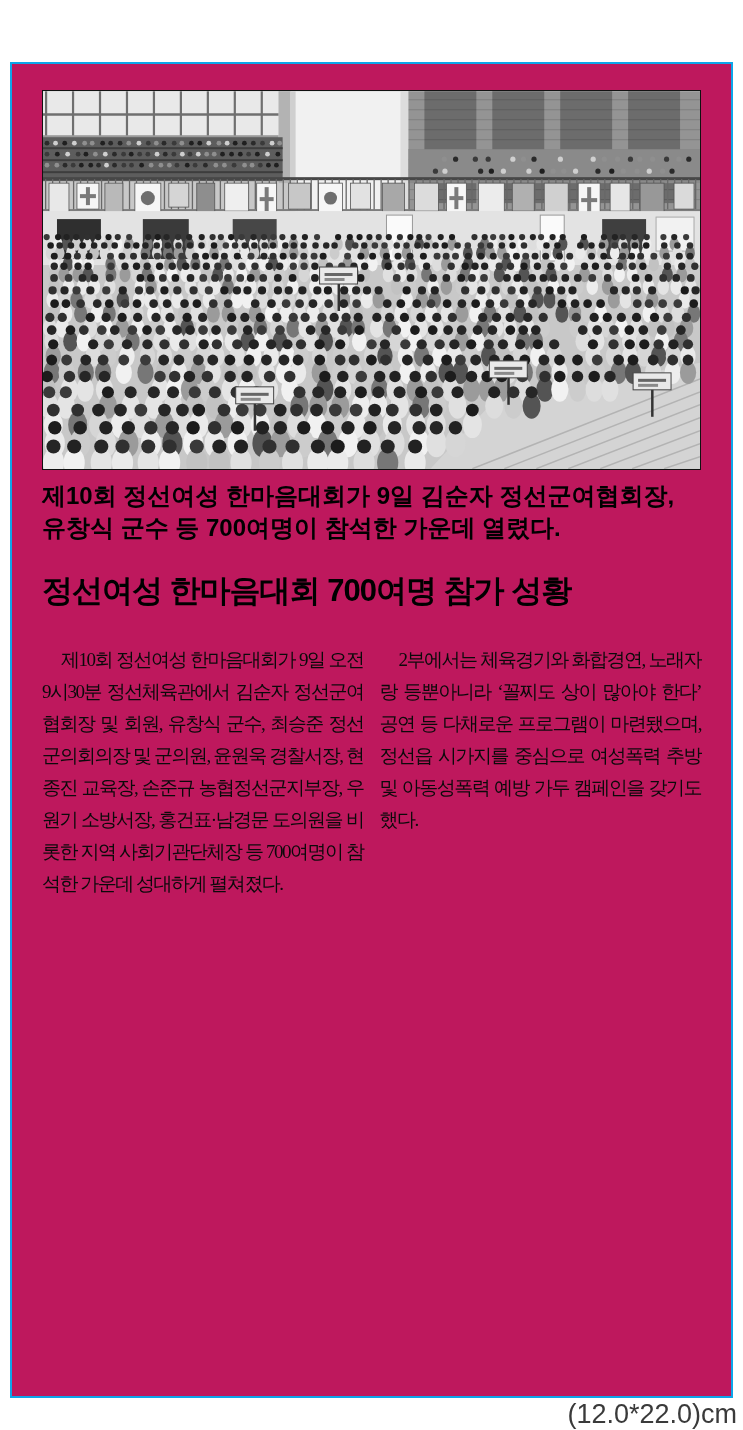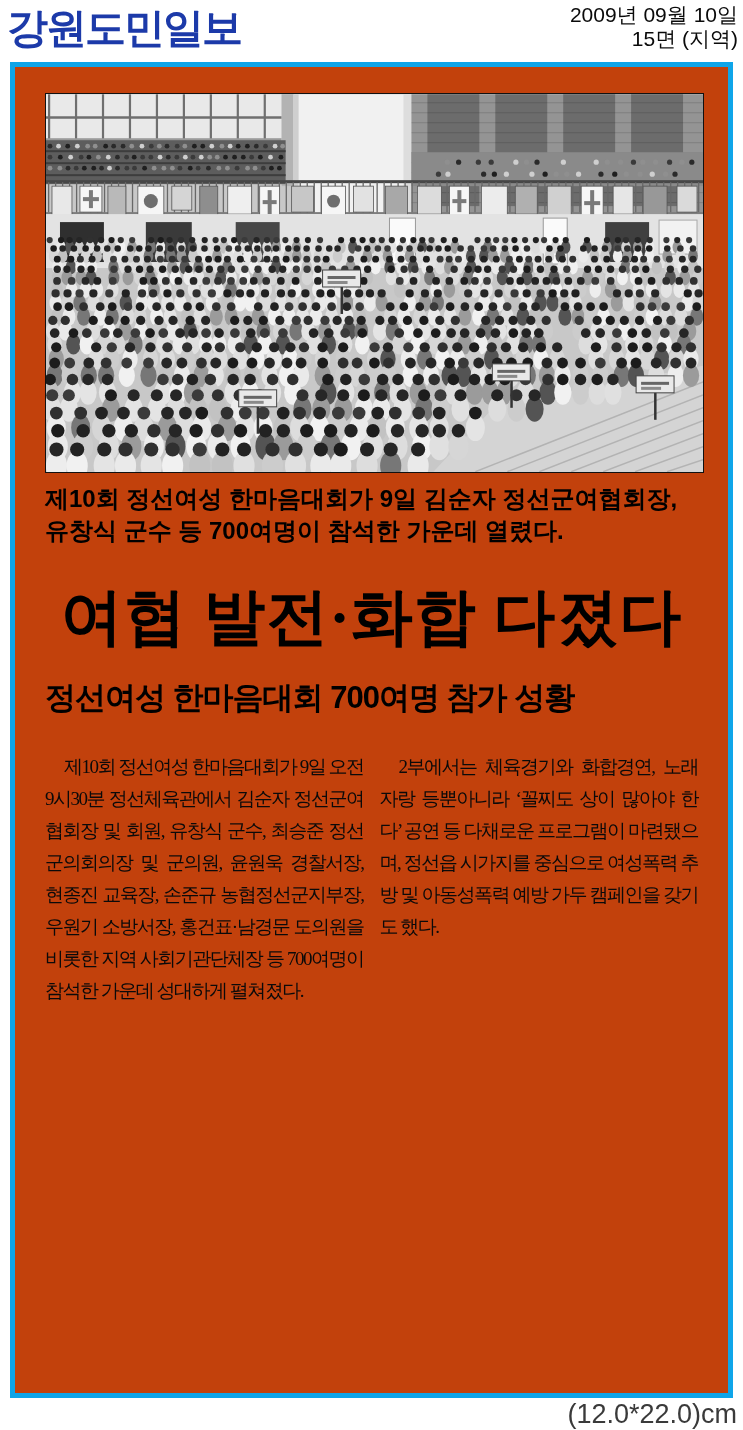--- a/index.html
+++ b/index.html
@@ -16,21 +16,21 @@
     font-size:41px; font-weight:800; letter-spacing:-2px;
     font-family:"Liberation Sans", sans-serif;
   }
   .dateblock {
     position:absolute; right:5px; top:3px; text-align:right;
     font-size:21px; line-height:1.15; font-weight:400; color:#0a0a0a;
   }
   
   #article-box {
     position:absolute; left:10px; top:62px; width:723px; height:1336px;
-    border:5px solid #0ea5e9; background:#c2410c; padding:26px 30px 0 30px;
+    border:2px solid #0ea5e9; background:#be185d; padding:26px 30px 0 30px;
     overflow:hidden;
   }
   figure.photo {
     width:659px; height:380px; margin:0 auto; border:1px solid #111;
     background:#cfcfcf; overflow:hidden;
   }
   figure.photo svg { display:block; }
   .caption {
     width:661px; margin:10px auto 0 auto;
     font-size:24px; line-height:32px; font-weight:700;
@@ -64,27 +64,20 @@
   .size-note {
     position:absolute; right:6px; top:1399px;
     font-size:27px; color:#3a3a3a; letter-spacing:0;
   }
 </style>
 </head>
 <body>
 
 <div id="page">
 
-  <div id="masthead">
-    <div class="logo" style="color: rgb(28, 58, 169);">강원도민일보</div>
-    <div class="dateblock">
-      <div>2009년 09월 10일</div>
-      <div>15면 (지역)</div>
-    </div>
-  </div>
 
   <div id="article-box">
 
     <figure class="photo">
       <svg width="657" height="378" viewBox="0 0 658 378" xmlns="http://www.w3.org/2000/svg">
         <g id="ph-bg">
             <rect x="0" y="0" width="658" height="378" fill="#c8c8c8"></rect>
             <rect x="0" y="0" width="236" height="50" fill="#e9e9e9"></rect>
             <rect x="2" y="0" width="2.2" height="48" fill="#6f6f6f"></rect>
             <rect x="29" y="0" width="2.2" height="48" fill="#6f6f6f"></rect>
@@ -1607,21 +1600,20 @@
             <rect x="295" y="192" width="2.5" height="28" fill="#333"></rect>
             <rect x="277" y="176" width="38" height="17" fill="#e9e9e9" stroke="#444" stroke-width="1"></rect>
             <rect x="282" y="182" width="28" height="3" fill="#666"></rect>
             <rect x="282" y="187" width="20" height="3" fill="#8a8a8a"></rect>
           </g>
       </svg>
     </figure>
 
     <figcaption class="caption">제10회 정선여성 한마음대회가 9일 김순자 정선군여협회장, 유창식 군수 등 700여명이 참석한 가운데 열렸다.</figcaption>
 
-    <h1 class="headline">여협 발전·화합 다졌다</h1>
 
     <h2 class="subheadline">정선여성 한마음대회 700여명 참가 성황</h2>
 
     <div class="body-cols">
       <div class="col">
         <p>제10회 정선여성 한마음대회가 9일 오전 9시30분 정선체육관에서 김순자 정선군여협회장 및 회원, 유창식 군수, 최승준 정선군의회의장 및 군의원, 윤원욱 경찰서장, 현종진 교육장, 손준규 농협정선군지부장, 우원기 소방서장, 홍건표·남경문 도의원을 비롯한 지역 사회기관단체장 등 700여명이 참석한 가운데 성대하게 펼쳐졌다.</p>
       </div>
       <div class="col">
         <p>2부에서는 체육경기와 화합경연, 노래자랑 등뿐아니라 ‘꼴찌도 상이 많아야 한다’ 공연 등 다채로운 프로그램이 마련됐으며, 정선읍 시가지를 중심으로 여성폭력 추방 및 아동성폭력 예방 가두 캠페인을 갖기도 했다.</p>
       </div>

